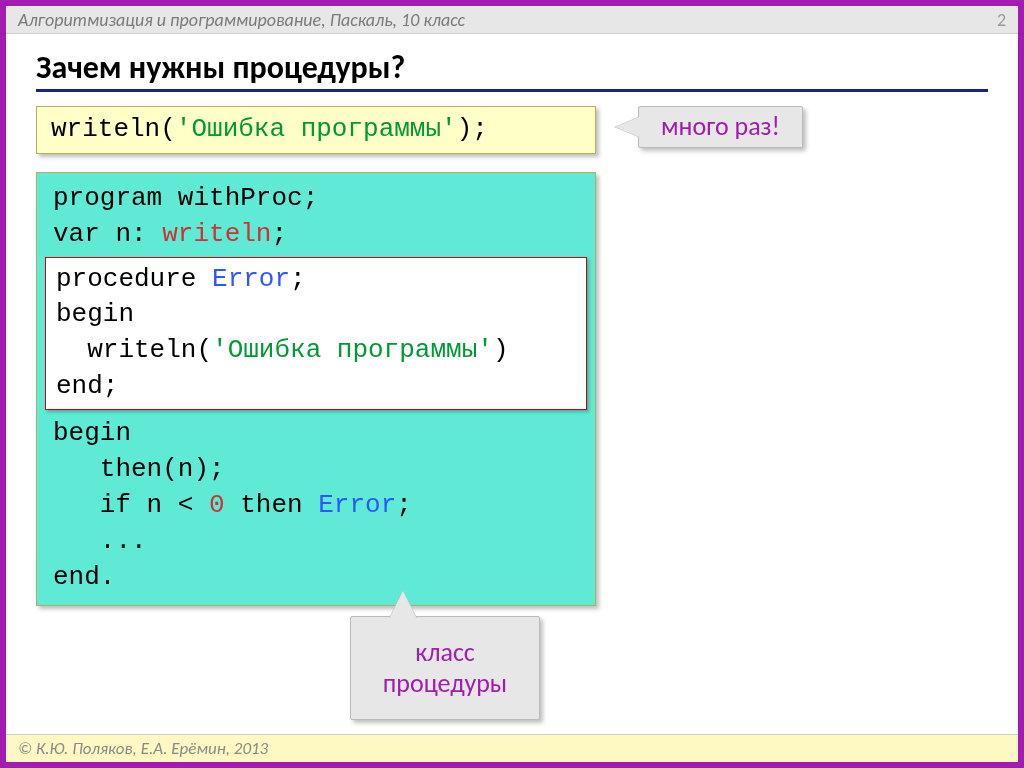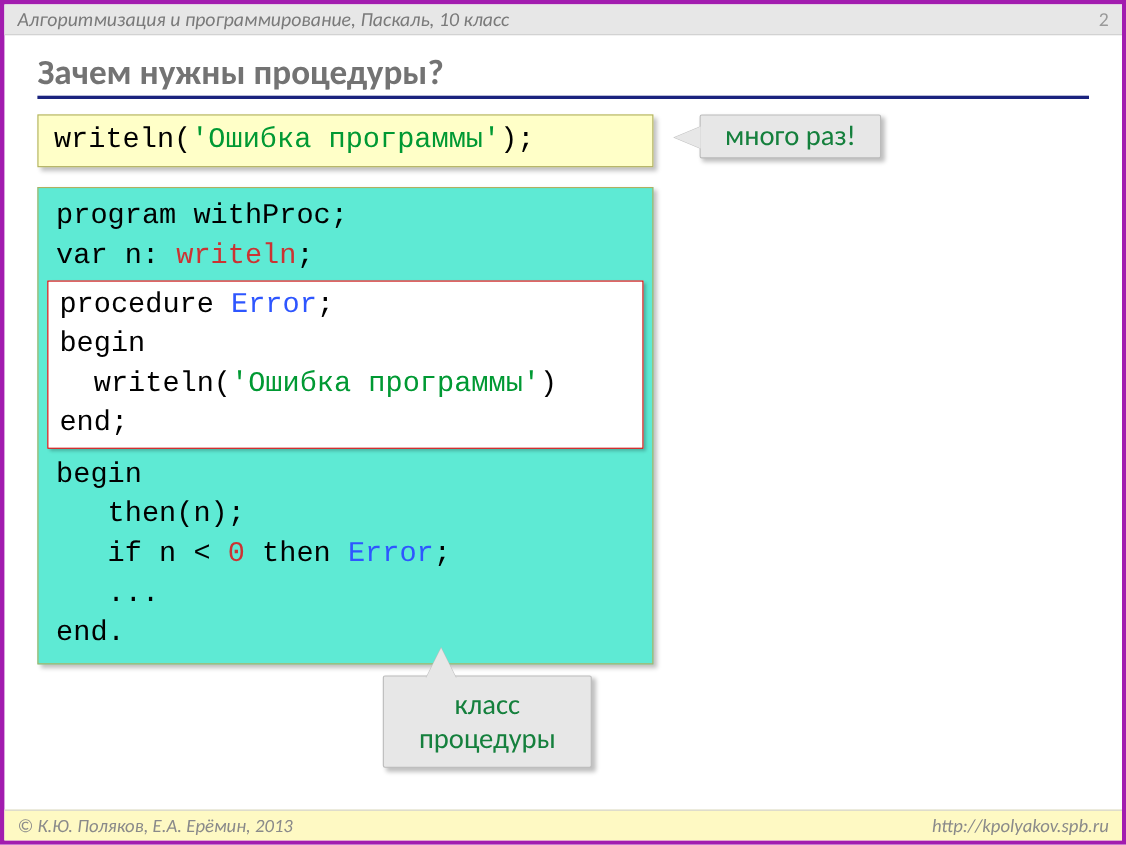--- a/index.html
+++ b/index.html
@@ -1,19 +1,19 @@
 <!DOCTYPE html>
 <html><head>
 <meta charset="utf-8">
 <style>
   * { margin: 0; padding: 0; box-sizing: border-box; }
   html, body { width: 1024px; height: 768px; font-family: Calibri, Arial, sans-serif; background: #fff; }
   .slide {
     width: 1024px; height: 768px;
-    border: 4px solid #a21caf;
+    border: 6px solid #a21caf;
     position: relative;
     background: #fff;
   }
   .header-bar {
     height: 28px;
     background: #e7e7e7;
     display: flex;
     align-items: center;
     justify-content: space-between;
     padding: 0 12px;
@@ -27,21 +27,21 @@
   .page-num {
     color: #9a9a9a;
     font-size: 18px;
   }
   .content {
     padding: 14px 30px 0 30px;
   }
   .slide-title {
     font-size: 32px;
     font-weight: bold;
-    color: #737373;
+    color: #000000;
     margin-bottom: 2px;
   }
   .title-underline {
     height: 3px;
     background: #1a237e;
     margin-bottom: 14px;
   }
   .row1 { display: flex; align-items: flex-start; gap: 0; margin-bottom: 18px; }
   .codebox {
     background: #ffffc8;
@@ -53,22 +53,22 @@
     line-height: 1.3;
     color: #000;
     white-space: pre;
   }
   .codebox.small { width: 560px; }
   .callout {
     background: #e7e7e7;
     border: 1px solid #bbb;
     box-shadow: 3px 3px 4px rgba(0,0,0,0.25);
     font-size: 26px;
-    color: #15803d;
-    padding: 10px 22px;
+    color: #a21caf;
+    padding: 20px 22px;
     border-radius: 2px;
     position: relative;
     text-align: center;
     line-height: 1.2;
   }
   .callout1 { margin-left: 42px; height: 40px; display: flex; align-items: center; }
   .callout1::before {
     content: "";
     position: absolute;
     left: -24px; top: 10px;
@@ -171,16 +171,15 @@
 
   </div>
 
   <div class="callout callout2">
     <div>класс</div>
     <div>процедуры</div>
   </div>
 
   <div class="footer-bar">
     <span>© К.Ю. Поляков, Е.А. Ерёмин, 2013</span>
-    <span>http://kpolyakov.spb.ru</span>
   </div>
 
 </div>
 
 </body></html>

